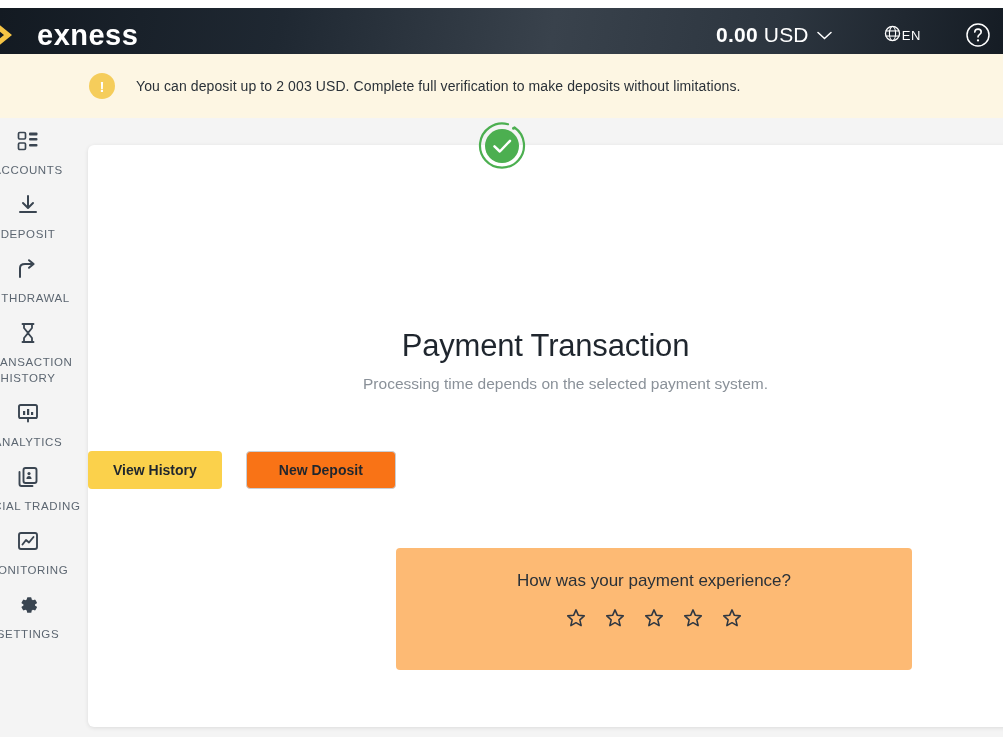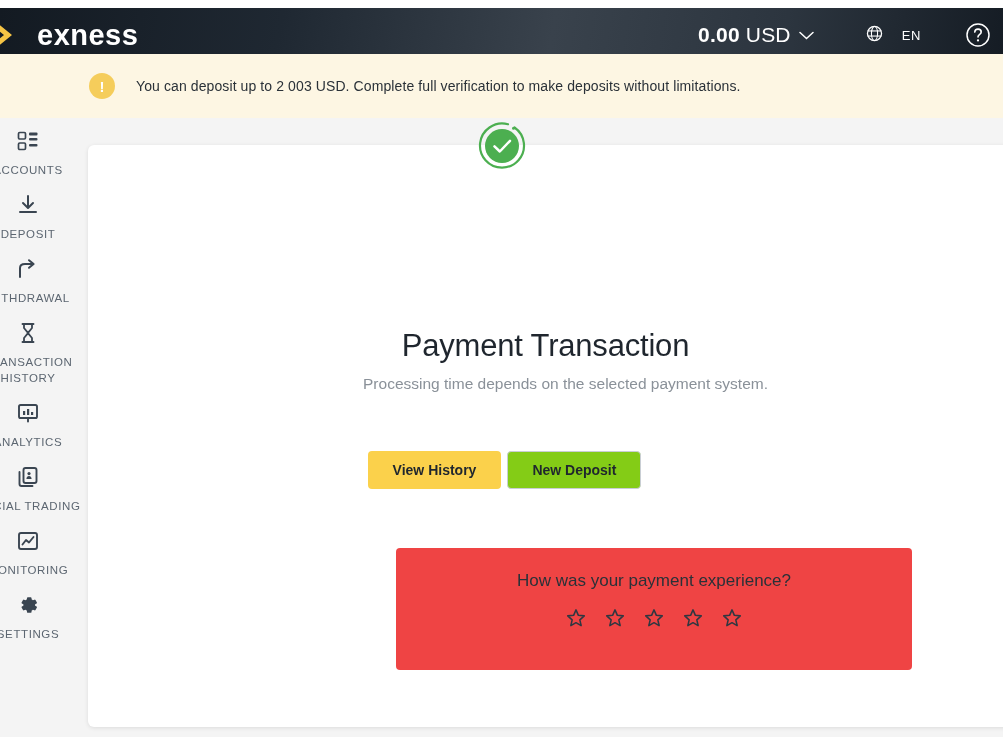--- a/index.html
+++ b/index.html
@@ -33,21 +33,21 @@
     display: flex; align-items: center;
   }
   .balance {
     display: flex; align-items: baseline; gap: 6px;
     color: #ffffff; cursor: pointer;
   }
   .balance-amount { font-size: 21px; font-weight: bold; letter-spacing: .2px; margin-left: 36px; }
   .balance-cur { font-size: 21px; font-weight: normal; letter-spacing: .2px; }
   .chev { margin-left: 2px; align-self: center; }
   .lang {
-    display: flex; align-items: center; gap: 19px;
+    display: flex; align-items: center; gap: 1px;
     color: #ffffff; margin-left: 52px; cursor: pointer;
   }
   .lang-text { font-size: 13px; letter-spacing: .6px; }
   .help { margin-left: 44px; margin-right: 12px; cursor: pointer; display:flex; }
 
   
   .alert {
     position: absolute; top: 54px; left: 0;
     width: 1003px; height: 64px;
     background: #fdf6e3;
@@ -110,36 +110,36 @@
     font-size: 31px; font-weight: normal; color: #1f262e; letter-spacing: -.2px;
   }
   .subtitle {
     position: absolute; top: 372px; left: 88px; width: 915px;
     text-align: center;
     font-size: 15.5px; color: #8a9199; line-height: 24.5px; padding-left: 40px;
   }
 
   .buttons {
     position: absolute; top: 451px; left: 88px; width: 833px;
-    display: flex; justify-content: center; gap: 6px;
+    display: flex; justify-content: flex-start; gap: 24px;
   }
   .btn {
     height: 38px; border-radius: 4px;
     font-family: "Liberation Sans", sans-serif;
     font-size: 14px; font-weight: bold;
     display: flex; align-items: center; justify-content: center;
     cursor: pointer; border: 1px solid transparent;
   }
   .btn-primary { background: #fbd14b; color: #1f262e; padding: 0 24px; }
-  .btn-secondary { background: #84cc16; color: #1f262e; border: 1px solid #c9ced4; padding: 0 24px; }
+  .btn-secondary { background: #f97316; color: #1f262e; border: 1px solid #c9ced4; padding: 0 32px; }
 
   .rating {
     position: absolute; top: 548px; left: 396px;
     width: 516px; height: 122px;
-    background: #ef4444; border-radius: 4px;
+    background: #fdba74; border-radius: 4px;
     display: flex; flex-direction: column; align-items: center;
   }
   .rating-q {
     margin-top: 23px;
     font-size: 17px; color: #2a3138;
   }
   .stars { margin-top: 16px; display: flex; gap: 17px; }
   .star { cursor: pointer; display: flex; }
 </style>
 </head>

